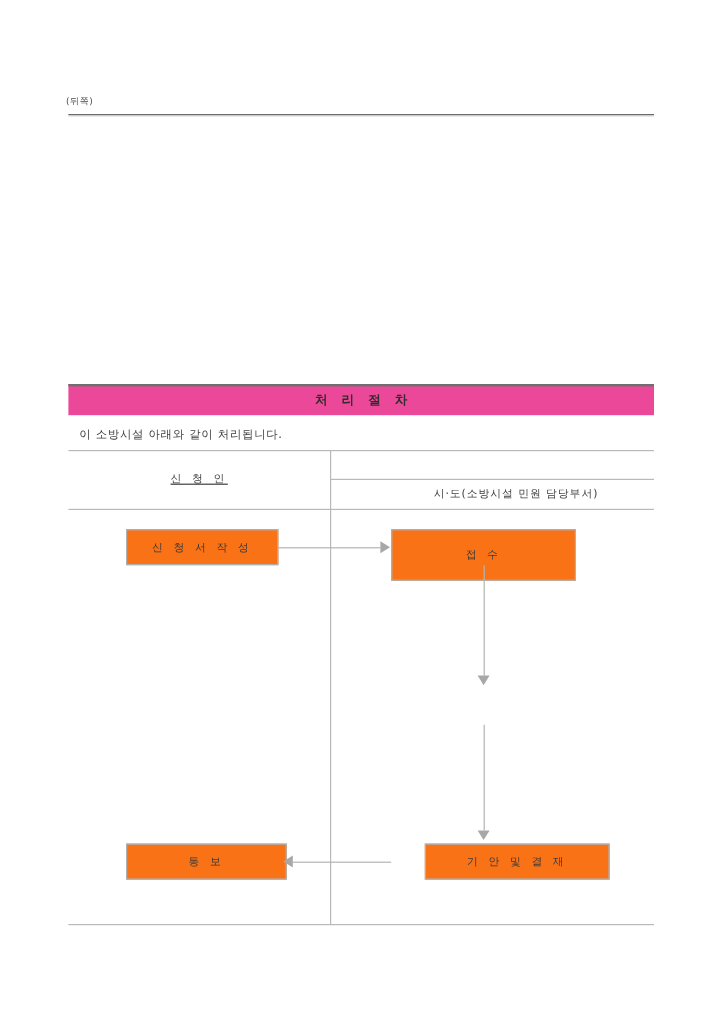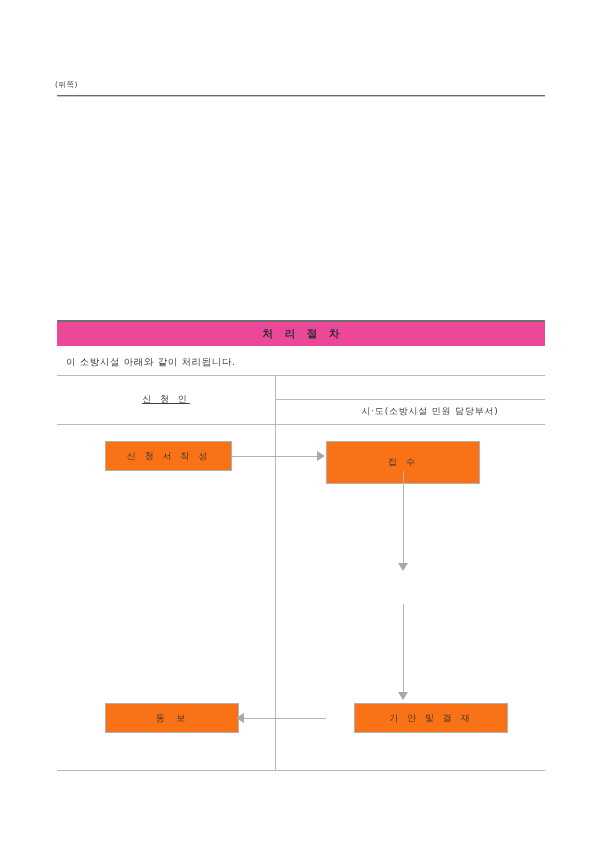--- a/index.html
+++ b/index.html
@@ -136,21 +136,21 @@
     font-size: 9px;
     color: #3a3a3a;
     letter-spacing: 3px;
   }
   .flow-box.tight { letter-spacing: 0.6px; }
 
   #box-apply  { left: 48px;  top: 66px;  width: 127px; height: 30px; }
   #box-receive{ left: 269px; top: 66px;  width: 154px; height: 43px; }
   #box-check  { left: 269px; top: 199px; width: 154px; height: 30px; }
   #box-draft  { left: 269px; top: 328px; width: 154px; height: 30px; margin-left: 28px; }
-  #box-notify { left: 48px;  top: 328px; width: 134px; height: 30px; font-family: Liberation Mono, monospace; }
+  #box-notify { left: 48px;  top: 328px; width: 134px; height: 30px; }
 
   
   .conn-h {
     position: absolute;
     height: 0;
     border-top: 1px solid #b3b3b3;
   }
   .conn-v {
     position: absolute;
     width: 0;

